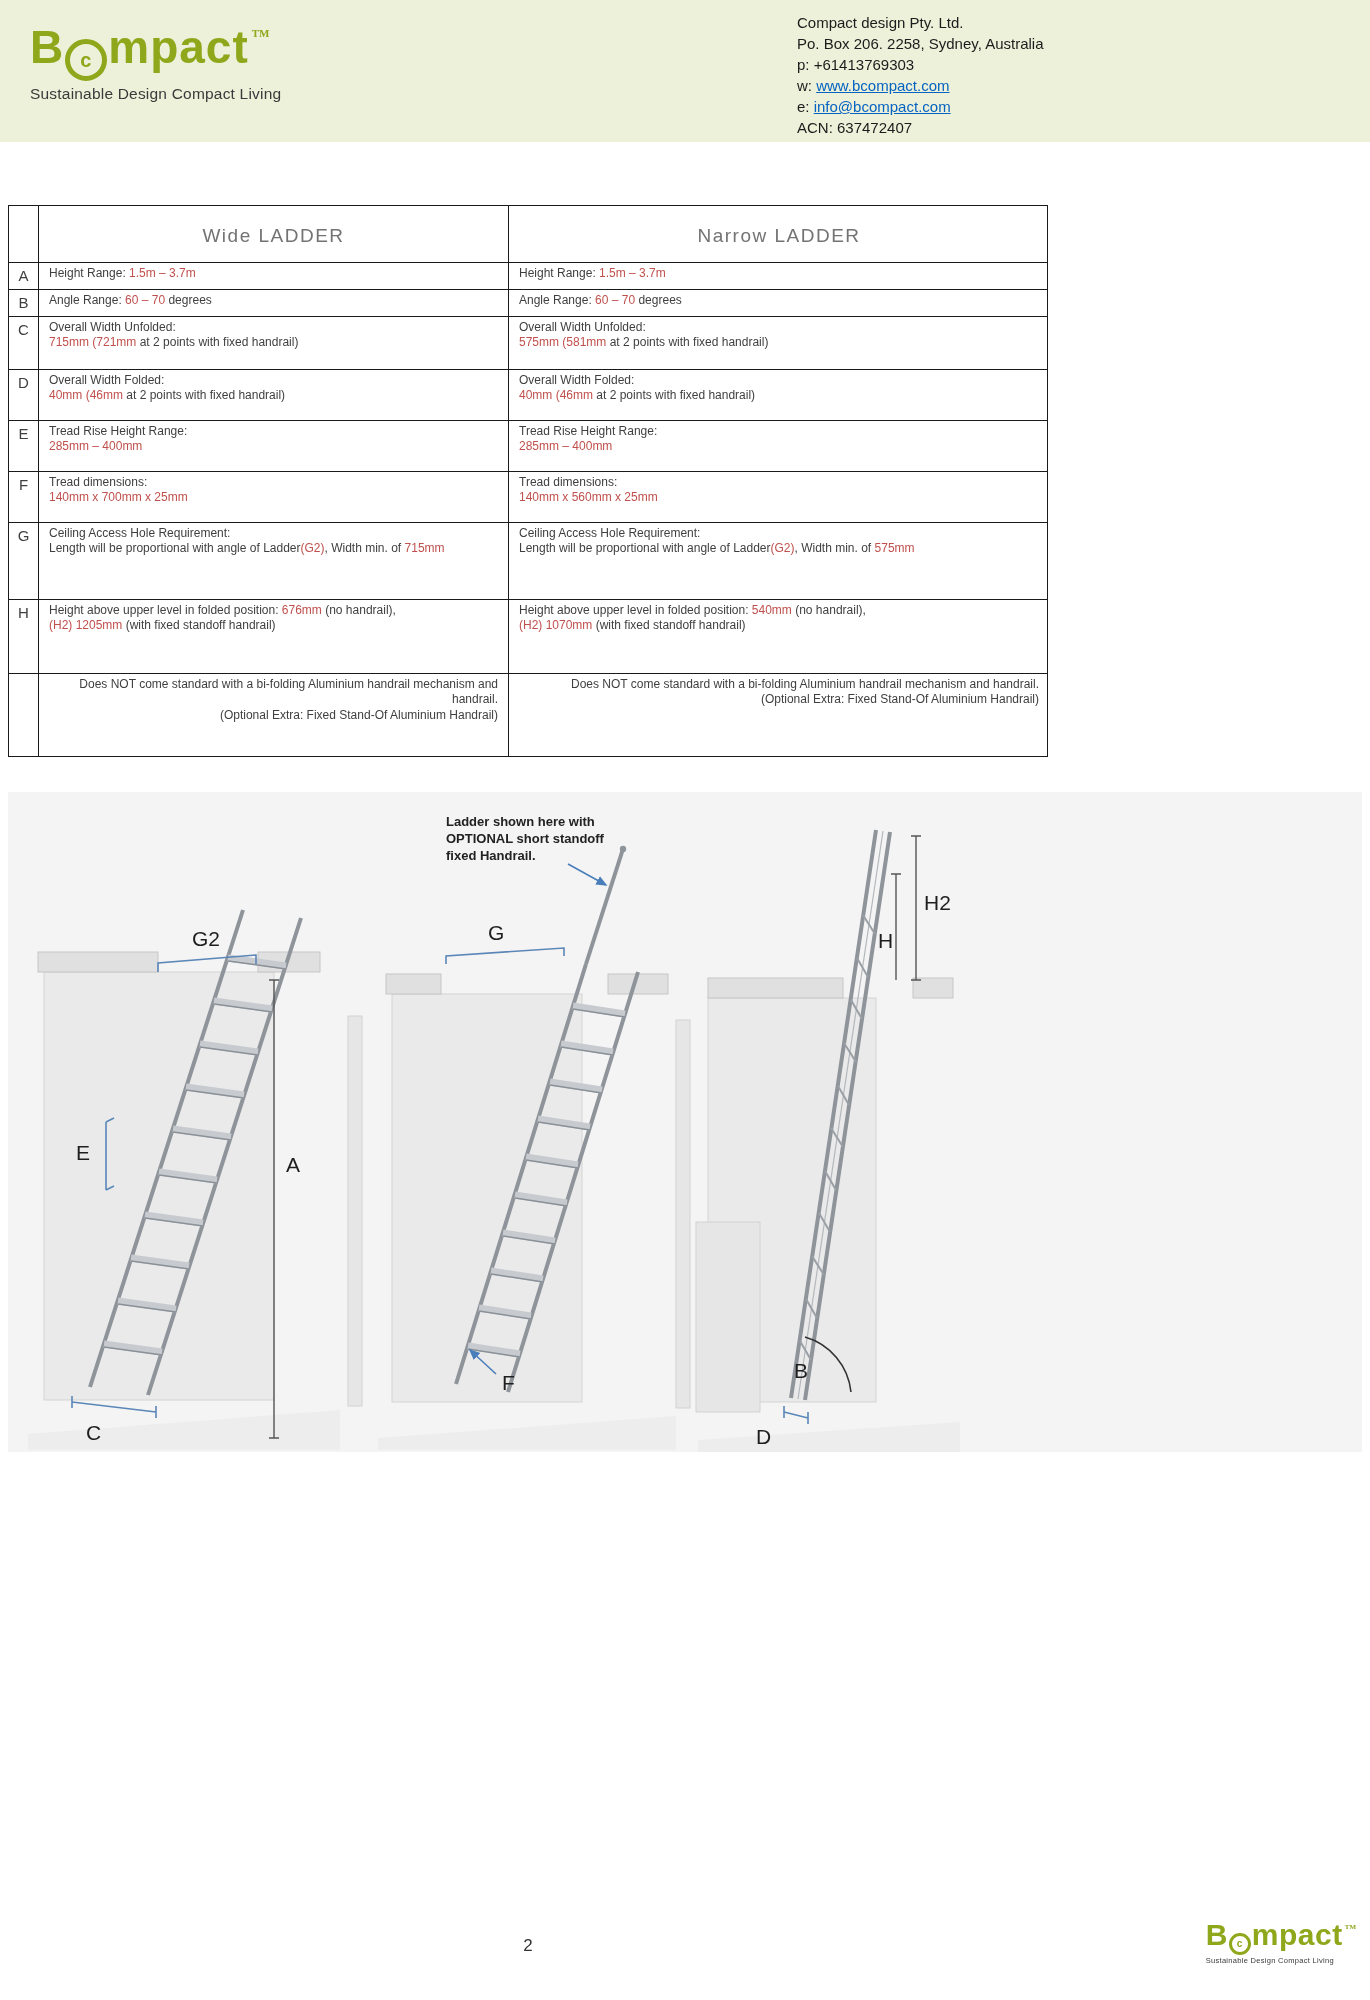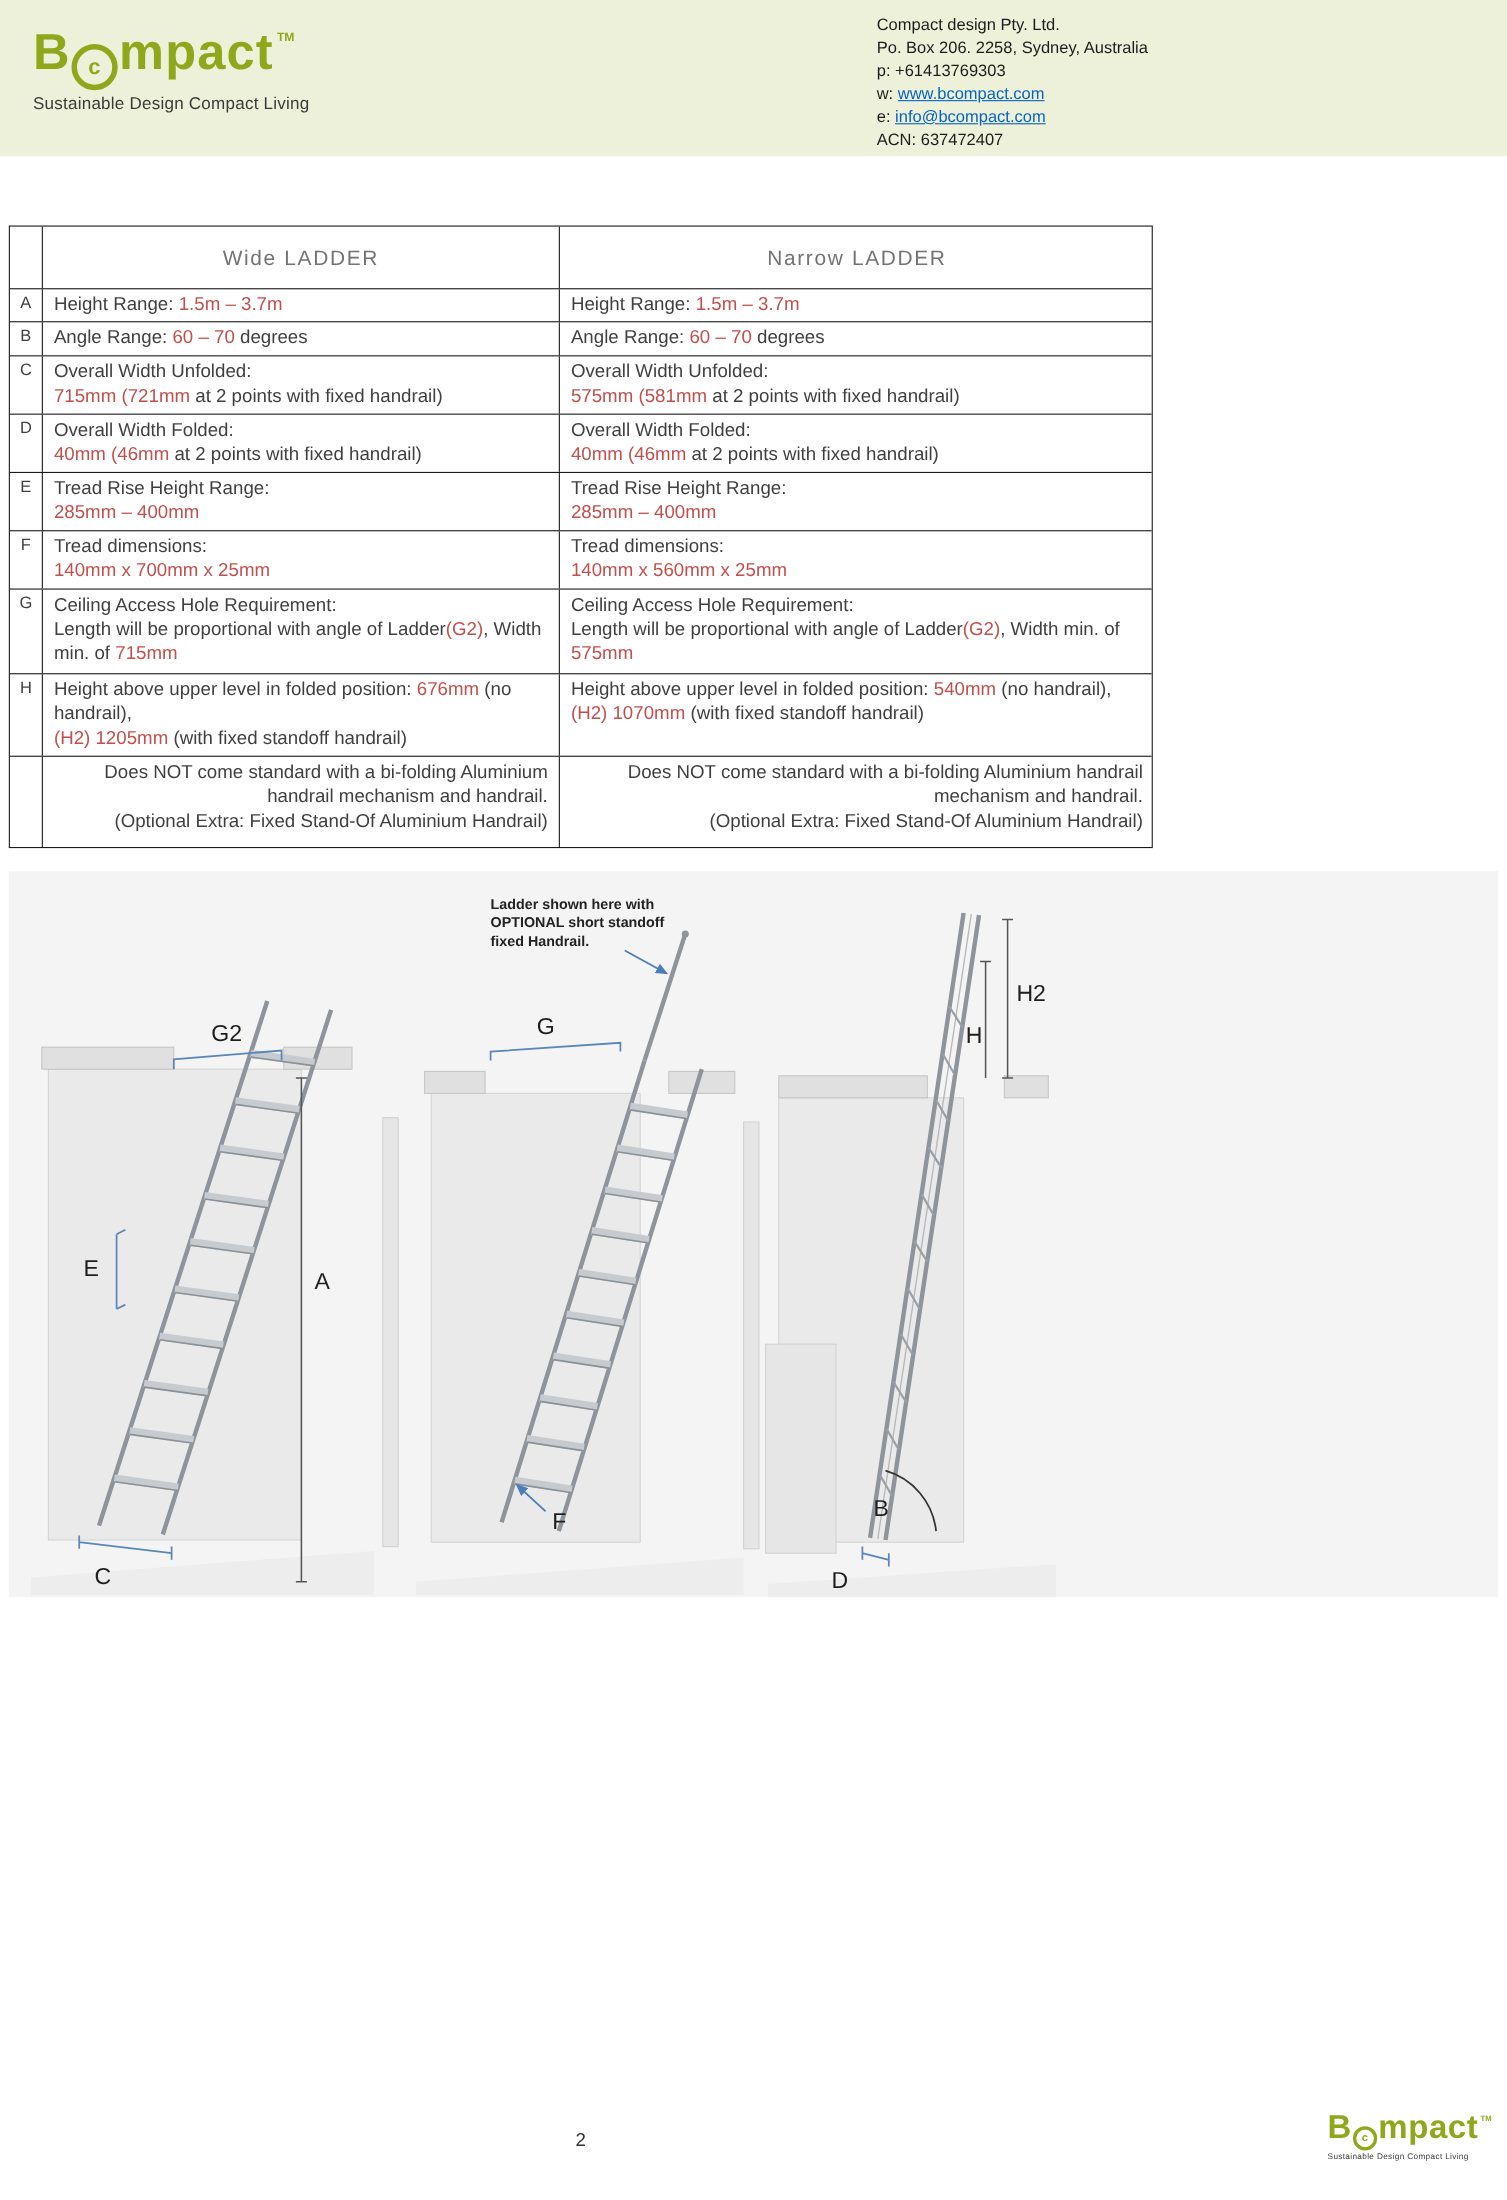--- a/index.html
+++ b/index.html
@@ -8,31 +8,31 @@
     font-family:"Liberation Sans", sans-serif; overflow:hidden;
   }
 
   
   .header-band { position:absolute; left:0; top:0; width:1370px; height:142px; background:#eef1da; }
   .logo-block { position:absolute; left:30px; top:20px; }
   .wordmark { color:#8fa71b; font-size:46px; font-weight:700; letter-spacing:1px; white-space:nowrap; }
   .ring { display:inline-flex; width:32px; height:32px; border:5px solid #8fa71b; border-radius:50%;
           align-items:center; justify-content:center; vertical-align:-4px; margin:0 1px; }
   .ring span { font-size:20px; font-weight:700; color:#8fa71b; line-height:1; }
-  .tm { font-size:11px; font-weight:700; color:#8fa71b; vertical-align:26px; margin-left:3px; letter-spacing:0; }
+  .tm { font-size:11px; font-weight:700; color:#8fa71b; vertical-align:26px; margin-left:3px; letter-spacing:0;font-family:Liberation Serif, serif; }
   .tagline { color:#3a3a3a; font-size:15.5px; margin-top:4px; letter-spacing:.2px; }
 
   .contact { position:absolute; left:797px; top:12px; font-size:15px; color:#1c1c1c; line-height:21px; }
   .contact a { color:#0563c1; }
 
   
   .spec-table { position:absolute; left:8px; top:205px; width:1040px; border:1px solid #1a1a1a; box-sizing:border-box; }
   .t-row { display:grid; grid-template-columns:30px 470px 540px; }
   .t-row + .t-row { border-top:1px solid #1a1a1a; }
-  .cell { padding:3px 10px 4px; font-size:17px; line-height:1.32; color:#3f3f3f;
+  .cell { padding:3px 10px 4px; font-size:12px; line-height:1.32; color:#3f3f3f;
           white-space:pre-line; box-sizing:border-box; }
   .cell.letter { padding:3px 0; text-align:center; font-size:15px; }
   .t-row .cell:nth-child(1), .t-row .cell:nth-child(2) { border-right:1px solid #1a1a1a; }
   .cell.head { text-align:center; font-size:19px; letter-spacing:1.5px; padding-top:17px; color:#737373; }
   .rh-head { min-height:56px; } .rh-0 { min-height:25px; } .rh-1 { min-height:25px; }
   .rh-2 { min-height:52px; } .rh-3 { min-height:50px; } .rh-4 { min-height:50px; }
   .rh-5 { min-height:50px; } .rh-6 { min-height:76px; } .rh-7 { min-height:73px; } .rh-8 { min-height:82px;text-align:right; }
   .dk { color:#3f3f3f; }
   .rd { color:#c0504d; }
 

